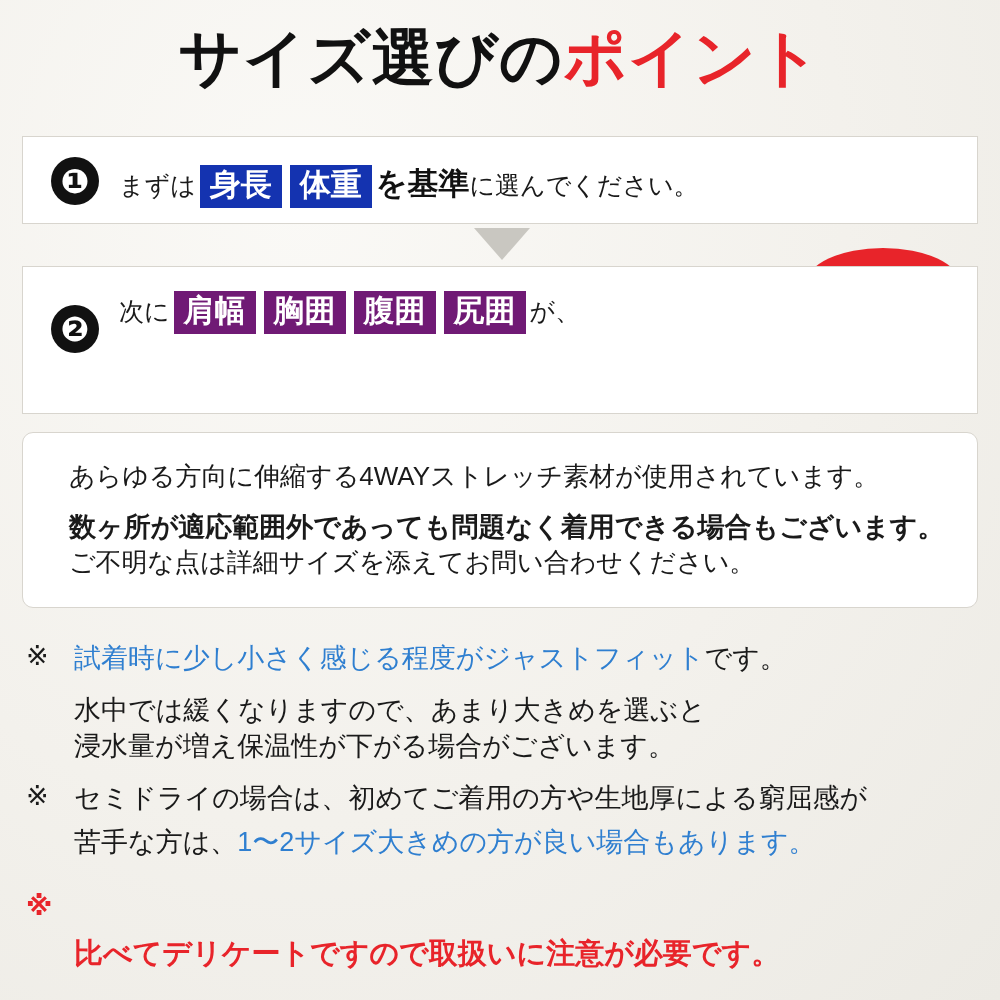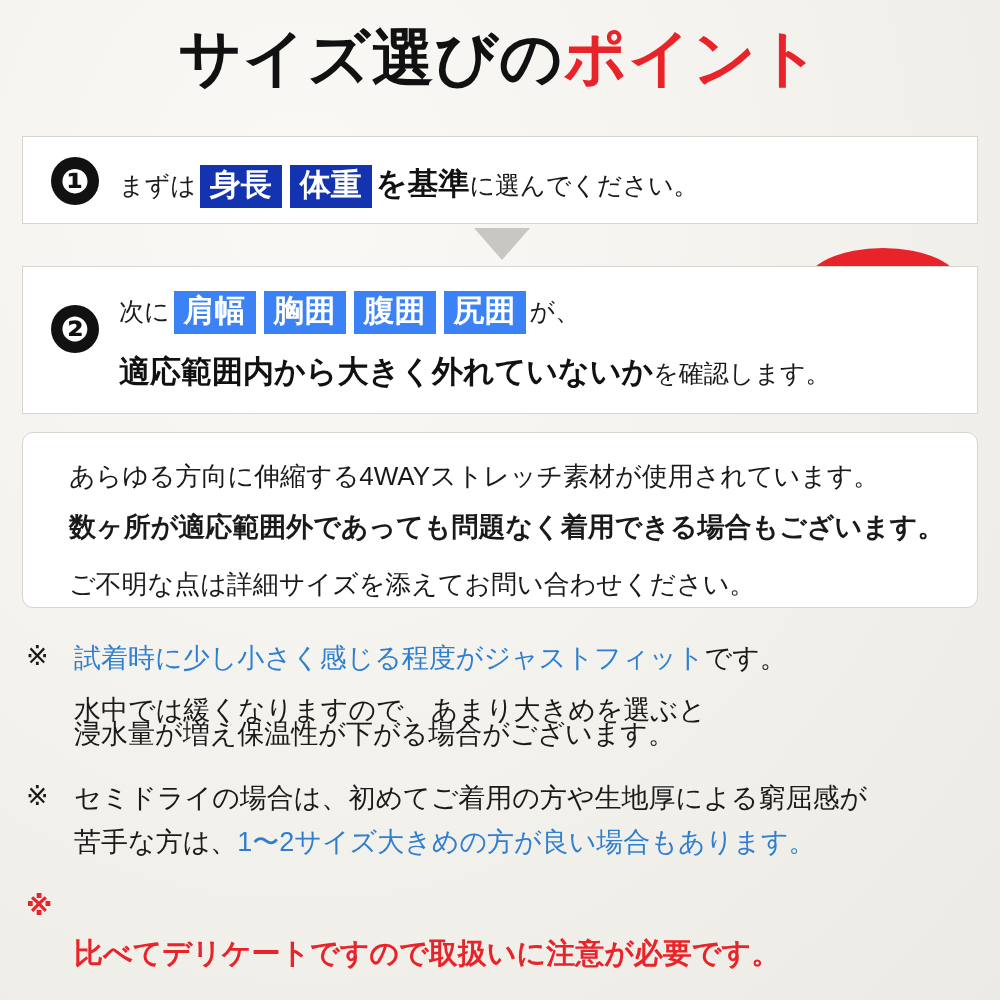--- a/index.html
+++ b/index.html
@@ -84,21 +84,21 @@
     display: inline-block;
     color: #ffffff;
     font-weight: bold;
     font-size: 31px;
     padding: 3px 10px 5px 10px;
     margin: 0 4px;
     vertical-align: middle;
     line-height: 1.12;
   }
   .tag-blue { background: #1433b0; }
-  .tag-green { background: #3b82f6; }
+  .tag-green { background: #701a75; }
 
   
   .arrow-down {
     position: absolute;
     left: 474px;
     top: 228px;
     width: 0;
     height: 0;
     border-left: 28px solid transparent;
     border-right: 28px solid transparent;
@@ -181,38 +181,35 @@
 
   <div class="arrow-down"></div>
 
   <div class="balloon">重要！</div>
 
   <div class="step-box" id="step2-box">
     <div class="circ-num" style="left:28px; top:38px;">❷</div>
     <div class="row-text" style="left:96px; top:24px;">
       <span class="lead">次に</span><span class="tag tag-green">肩幅</span><span class="tag tag-green">胸囲</span><span class="tag tag-green">腹囲</span><span class="tag tag-green">尻囲</span><span class="lead">が、</span>
     </div>
-    <div class="row-text" style="left:96px; top:84px;">
-      <span class="strong-blk">適応範囲内から大きく外れていないか</span><span class="lead">を確認します。</span>
-    </div>
   </div>
 
   <div class="step-box" id="note-box">
     <div class="note-line" style="top:26px;">あらゆる方向に伸縮する4WAYストレッチ素材が使用されています。</div>
     <div class="note-line bold" style="top:76px;">数ヶ所が適応範囲外であっても問題なく着用できる場合もございます。</div>
-    <div class="note-line" style="top:134px;text-align:right;">ご不明な点は詳細サイズを添えてお問い合わせください。</div>
+    <div class="note-line" style="top:112px;text-align:right;">ご不明な点は詳細サイズを添えてお問い合わせください。</div>
   </div>
 
   <div class="ast-block" style="top:640px; height:128px;">
     <div class="ast-mark" style="top:0;">※</div>
     <div class="ast-line" style="top:0;">
       <span class="blue-txt">試着時に少し小さく感じる程度がジャストフィット</span><span>です。</span>
     </div>
     <div class="ast-line" style="top:44px;margin-top:8px;">水中では緩くなりますので、あまり大きめを選ぶと</div>
-    <div class="ast-line" style="top:76px;">浸水量が増え保温性が下がる場合がございます。</div>
+    <div class="ast-line" style="top:88px;">浸水量が増え保温性が下がる場合がございます。</div>
   </div>
 
   <div class="ast-block" style="top:780px; height:90px;">
     <div class="ast-mark" style="top:0;">※</div>
     <div class="ast-line" style="top:0;">セミドライの場合は、初めてご着用の方や生地厚による窮屈感が</div>
     <div class="ast-line" style="top:44px;">
       <span>苦手な方は、</span><span class="blue-txt">1〜2サイズ大きめの方が良い場合もあります。</span>
     </div>
   </div>
 

